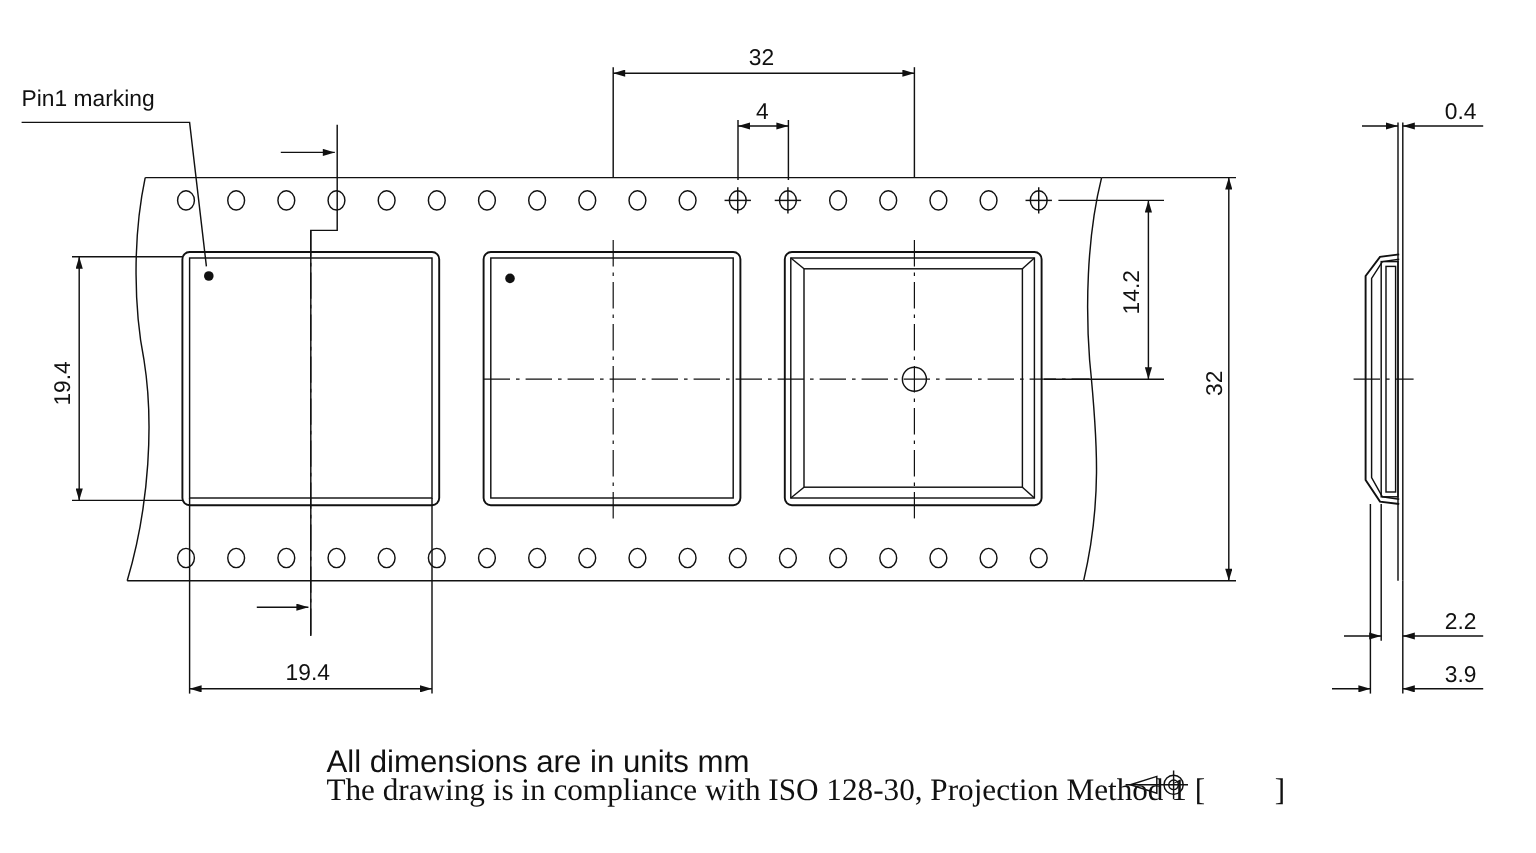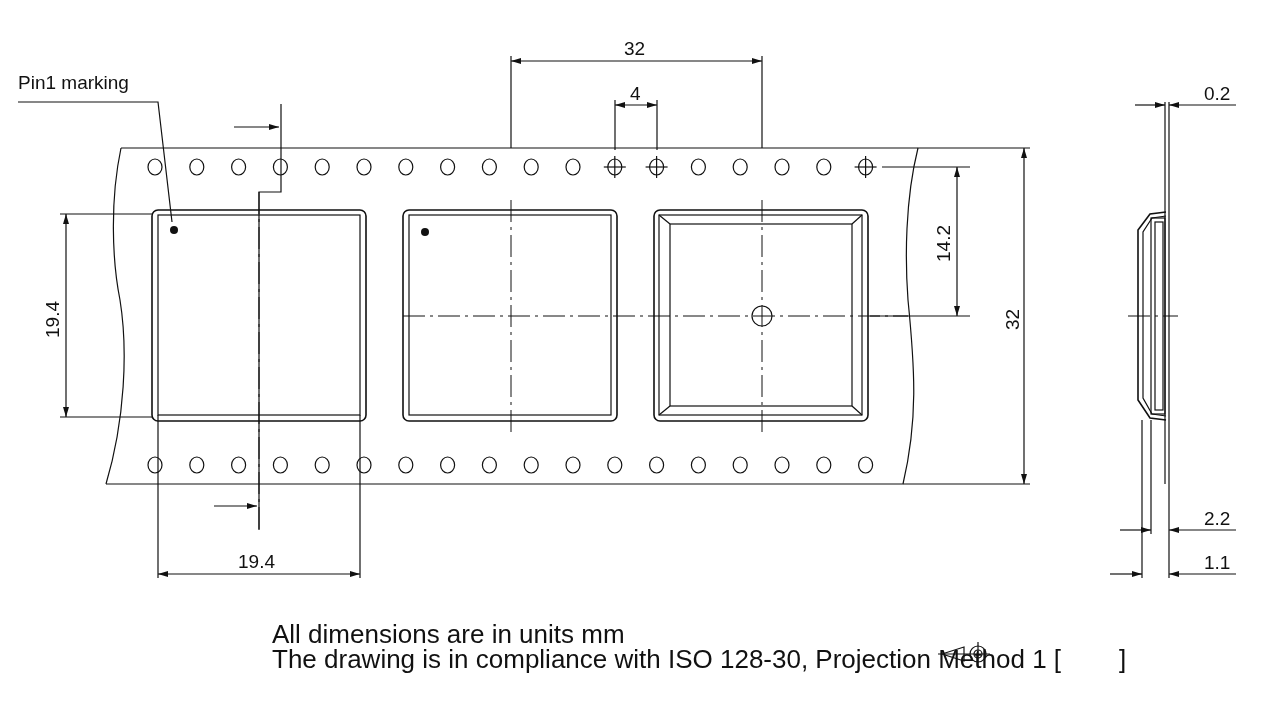--- a/index.html
+++ b/index.html
@@ -182,18 +182,18 @@
   </g>
 </svg>
 
 <div class="lbl" style="left:18px;top:73px;">Pin1 marking</div>
 <div class="lbl" style="left:624px;top:39px;">32</div>
 <div class="lbl" style="left:630px;top:84px;">4</div>
 <div class="lbl rot" style="left:934px;top:262px;">14.2</div>
 <div class="lbl rot" style="left:1003px;top:330px;">32</div>
 <div class="lbl rot" style="left:43px;top:338px;">19.4</div>
 <div class="lbl" style="left:238px;top:552px;">19.4</div>
-<div class="lbl" style="left:1204px;top:84px;">0.2</div>
+<div class="lbl" style="left:1204px;top:84px;">0.4</div>
 <div class="lbl" style="left:1204px;top:509px;">2.2</div>
-<div class="lbl" style="left:1204px;top:553px;">1.1</div>
+<div class="lbl" style="left:1204px;top:553px;">3.9</div>
 
 <div class="note" style="top:619px;">All dimensions are in units mm</div>
-<div class="note" style="top:644px;"><span>The drawing is in compliance with ISO 128-30, Projection Method 1 [</span><span style="display:inline-block;width:58px;"></span><span>]</span></div>
+<div class="note" style="top:644px;font-family:Liberation Serif, serif;"><span>The drawing is in compliance with ISO 128-30, Projection Method 1 [</span><span style="display:inline-block;width:58px;"></span><span>]</span></div>
 
 </body></html>

